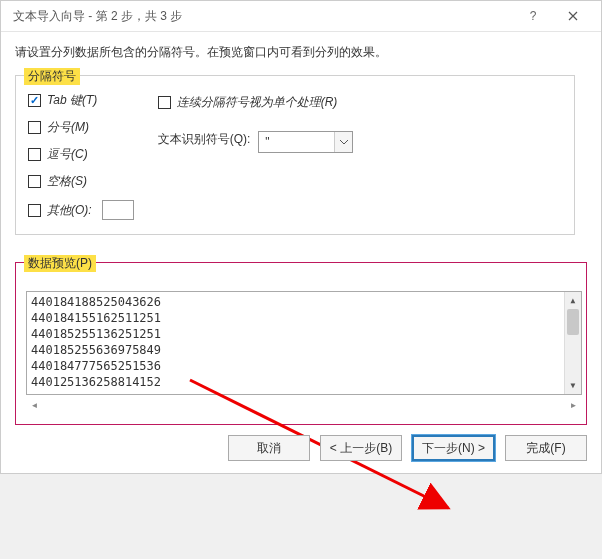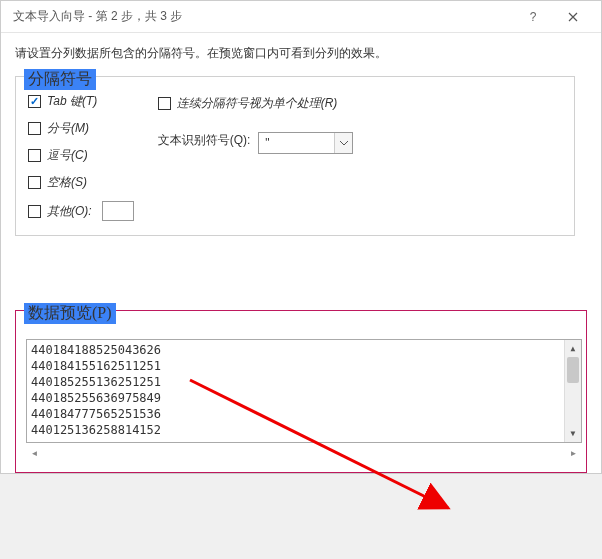--- a/index.html
+++ b/index.html
@@ -4,21 +4,21 @@
 <style>
 * { box-sizing: border-box; margin: 0; padding: 0; }
 body { font-family: "Microsoft YaHei", "SimSun", sans-serif; font-size: 12px; background: #f0f0f0; color: #333; }
 .window { width: 602px; height: 474px; background: #fff; border: 1px solid #ccc; display: flex; flex-direction: column; }
 .titlebar { height: 32px; background: #fff; display: flex; align-items: center; padding: 0 8px 0 12px; border-bottom: 1px solid #e5e5e5; }
 .titlebar-title { flex: 1; color: #555; font-size: 12px; }
 .titlebar-btn { width: 40px; height: 28px; display: flex; align-items: center; justify-content: center; color: #666; cursor: pointer; }
 .content { flex: 1; padding: 12px 14px 0 14px; display: flex; flex-direction: column; }
 .instruction { color: #333; margin-bottom: 14px; font-size: 12px; }
 .group { border: 1px solid #d0d0d0; position: relative; padding: 14px 12px 14px 12px; margin-bottom: 10px; }
-.group-title { position: absolute; top: -8px; left: 8px; background: #3b82f6; padding: 0 4px; font-size: 16px; color: #333; font-family: Liberation Serif, serif; }
+.group-title { position: absolute; top: -8px; left: 8px; background: #fde047; padding: 0 4px; font-size: 12px; color: #333; }
 .delim-group { display: flex; gap: 24px; align-items: flex-start; }
 .delim-left { display: flex; flex-direction: column; gap: 10px; padding-top: 2px; }
 .delim-right { display: flex; flex-direction: column; gap: 20px; padding-top: 4px; }
 .chk-row { display: flex; align-items: center; gap: 6px; font-size: 12px; }
 .chk { width: 13px; height: 13px; border: 1px solid #333; display: inline-flex; align-items: center; justify-content: center; background: #fff; cursor: pointer; }
 .chk.checked::after { content: "✓"; color: #0066cc; font-size: 11px; line-height: 1; font-weight: bold; }
 .chk-label { color: #333; font-style: italic; }
 .other-input { width: 32px; height: 20px; border: 1px solid #999; margin-left: 4px; padding: 0 2px; font-size: 12px; }
 .qualifier-row { display: flex; align-items: flex-start; gap: 8px; }
 .select-box { width: 95px; height: 22px; border: 1px solid #999; display: flex; align-items: center; background: #fff; cursor: pointer; }
@@ -131,14 +131,20 @@
     <svg class="arrow-overlay" width="602" height="480" style="position:absolute;top:60px;left:0;">
       <defs>
           <marker id="ah" markerWidth="12" markerHeight="12" refX="9" refY="5" orient="auto">
             <path d="M0 0 L10 5 L0 10 Z" fill="#e00"></path>
           </marker>
         </defs>
       <line x1="190" y1="320" x2="448" y2="448" stroke="#e00" stroke-width="3" marker-end="url(#ah)"></line>
     </svg>
   </div>
 
+  <div class="footer">
+    <div class="btn">取消</div>
+    <div class="btn">&lt; 上一步(B)</div>
+    <div class="btn focus">下一步(N) &gt;</div>
+    <div class="btn">完成(F)</div>
+  </div>
 
 </div>
 
 </body></html>

